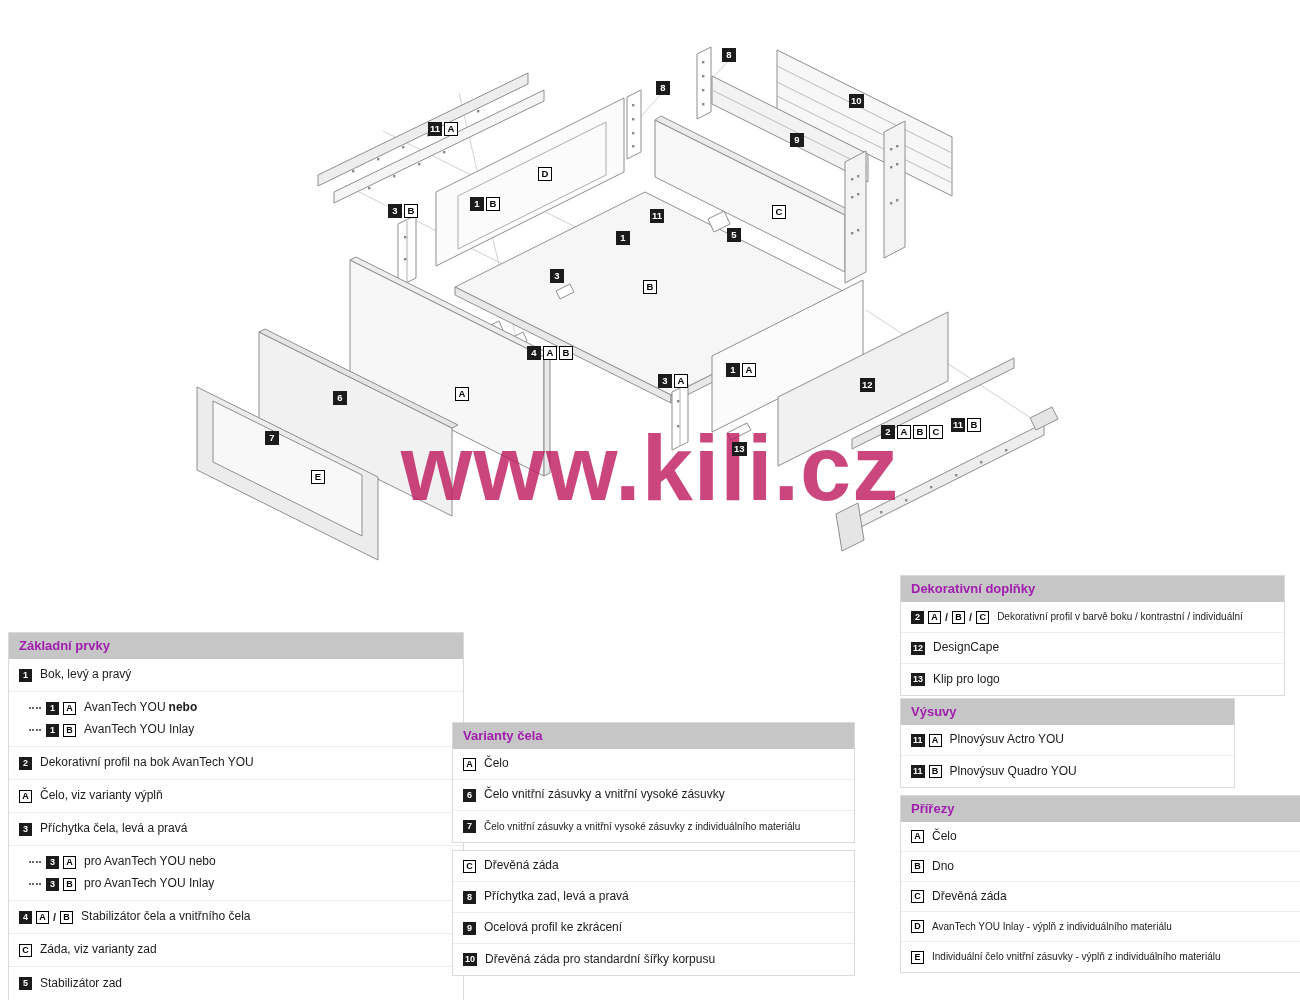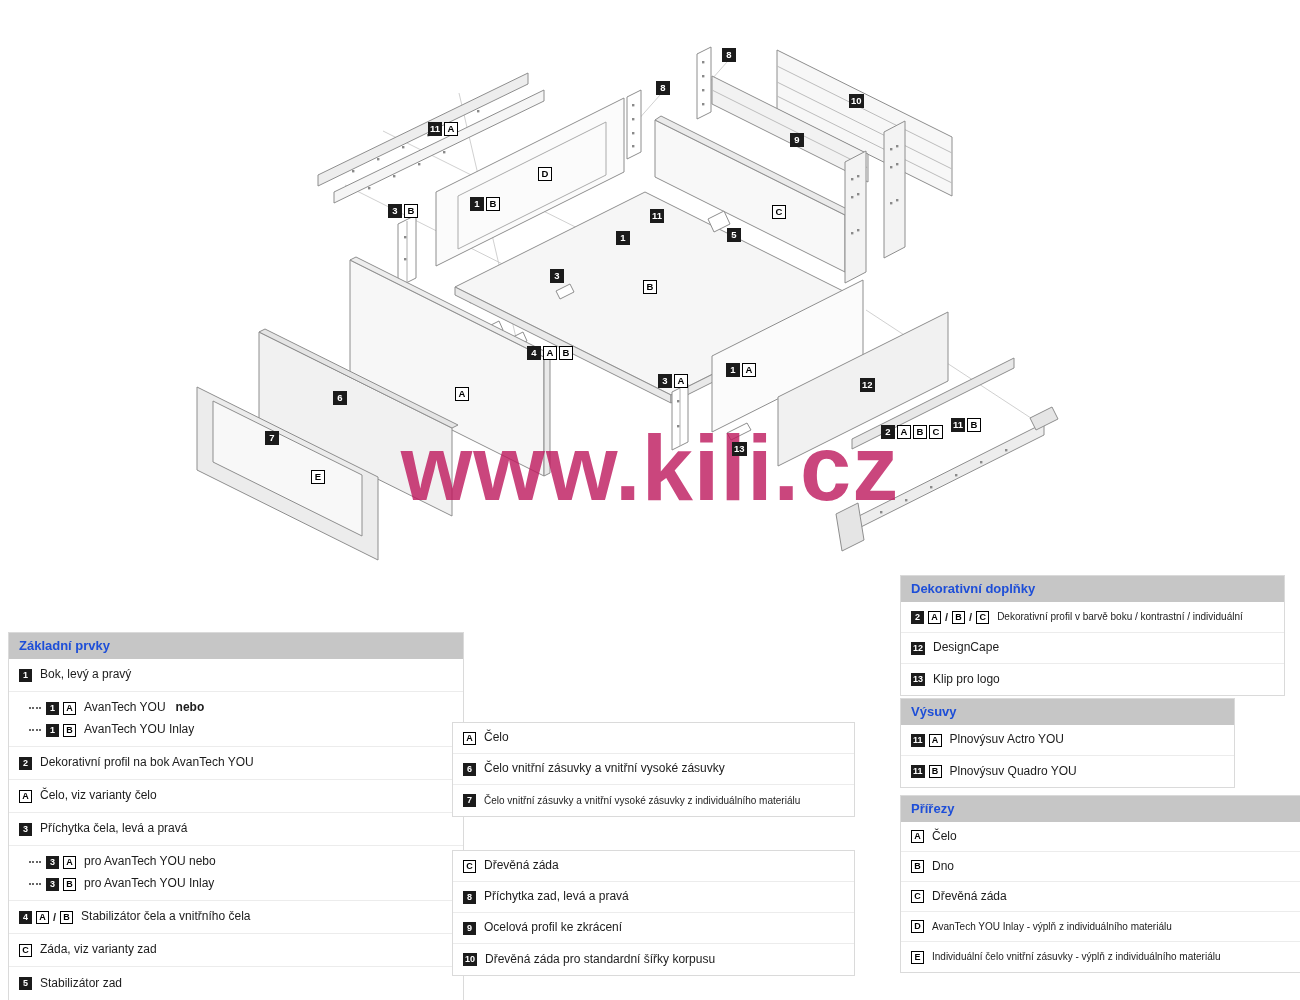--- a/index.html
+++ b/index.html
@@ -13,28 +13,28 @@
       font-weight:bold;font-size:92px;letter-spacing:1px;color:#be185d;opacity:.8;
       white-space:nowrap;z-index:5}
   .dlbl{position:absolute;display:flex;gap:2px;z-index:6}
   .chip{display:inline-flex;align-items:center;justify-content:center;flex:none;
         min-width:14px;height:14px;padding:0 2px;font-size:9.5px;font-weight:bold;line-height:1}
   .chip.d{background:#1b1b1b;color:#fff}
   .chip.l{background:#fff;color:#000;border:1px solid #000}
   
   .lbox{position:absolute;border:1px solid #dadada;background:#fff;z-index:4}
   .lhead{background:#c6c6c6;height:26px;line-height:26px;padding:0 10px;
-         font-weight:bold;font-size:13px;color:#1d4ed8}
+         font-weight:bold;font-size:13px;color:#a21caf}
   .lrow{display:flex;align-items:center;gap:4px;padding:0 10px;min-height:31px;
         border-bottom:1px solid #ececec;font-size:12px}
   .lrow:last-child{border-bottom:none}
   .lrow .chip{min-width:13px;height:13px;font-size:9px}
   .lrow .rtext{margin-left:4px;line-height:1.15}
   .lrow.sm .rtext{font-size:10px}
-  .lrow .rtext b{margin-left:10px}
+  .lrow .rtext b{margin-left:3px}
   .slash{font-weight:bold;font-size:11px}
   .tall .lrow{min-height:33px}
   .subwrap{border-bottom:1px solid #ececec;padding:5px 0}
   .subwrap .lrow{min-height:22px;border-bottom:none;padding-left:20px}
   .dots{width:12px;border-top:2px dotted #666;flex:none;margin-right:1px}
   .r30 .lrow{min-height:30px}
 </style>
 </head>
 <body>
 
@@ -269,21 +269,21 @@
         <span class="chip l">B</span>
         <span class="rtext">AvanTech YOU Inlay</span>
       </div>
     </div>
     <div class="lrow">
       <span class="chip d">2</span>
       <span class="rtext">Dekorativní profil na bok AvanTech YOU</span>
     </div>
     <div class="lrow">
       <span class="chip l">A</span>
-      <span class="rtext">Čelo, viz varianty čelo</span>
+      <span class="rtext">Čelo, viz varianty výplň</span>
     </div>
     <div class="lrow">
       <span class="chip d">3</span>
       <span class="rtext">Příchytka čela, levá a pravá</span>
     </div>
     <div class="subwrap">
       <div class="lrow">
         <span class="dots"></span>
         <span class="chip d">3</span>
         <span class="chip l">A</span>
@@ -307,20 +307,21 @@
       <span class="chip l">C</span>
       <span class="rtext">Záda, viz varianty zad</span>
     </div>
     <div class="lrow">
       <span class="chip d">5</span>
       <span class="rtext">Stabilizátor zad</span>
     </div>
   </div>
 
   <div class="lbox" style="left:452px;top:722px;width:403px">
+    <div class="lhead">Varianty čela</div>
     <div class="lrow">
       <span class="chip l">A</span>
       <span class="rtext">Čelo</span>
     </div>
     <div class="lrow">
       <span class="chip d">6</span>
       <span class="rtext">Čelo vnitřní zásuvky a vnitřní vysoké zásuvky</span>
     </div>
     <div class="lrow sm">
       <span class="chip d">7</span>

